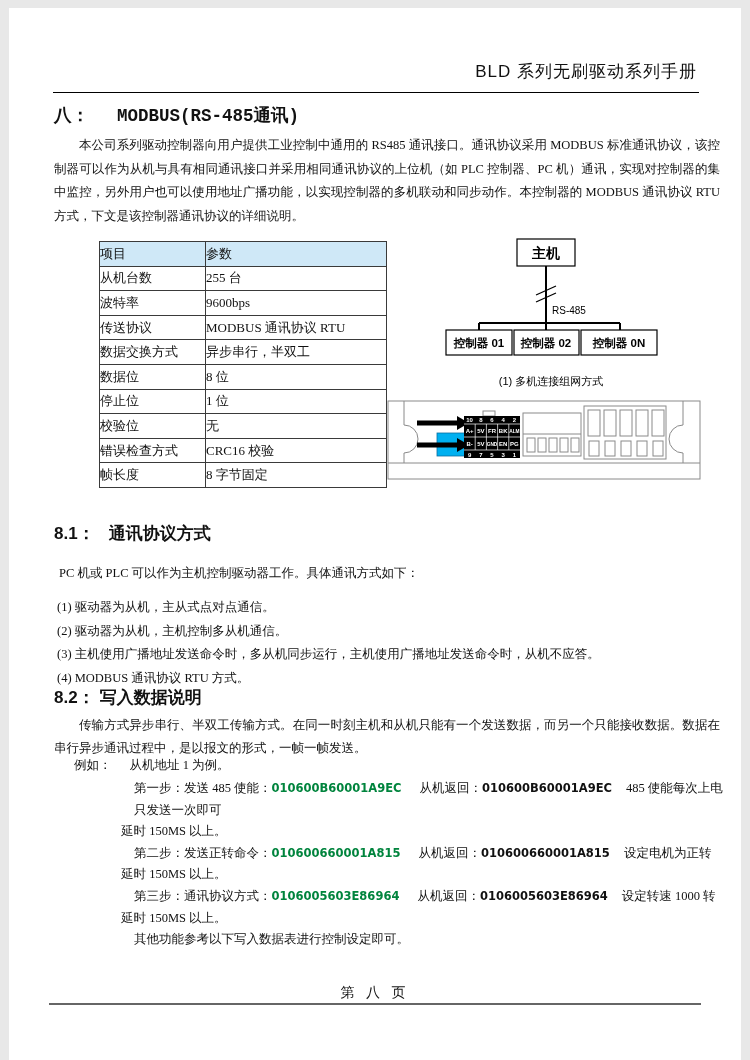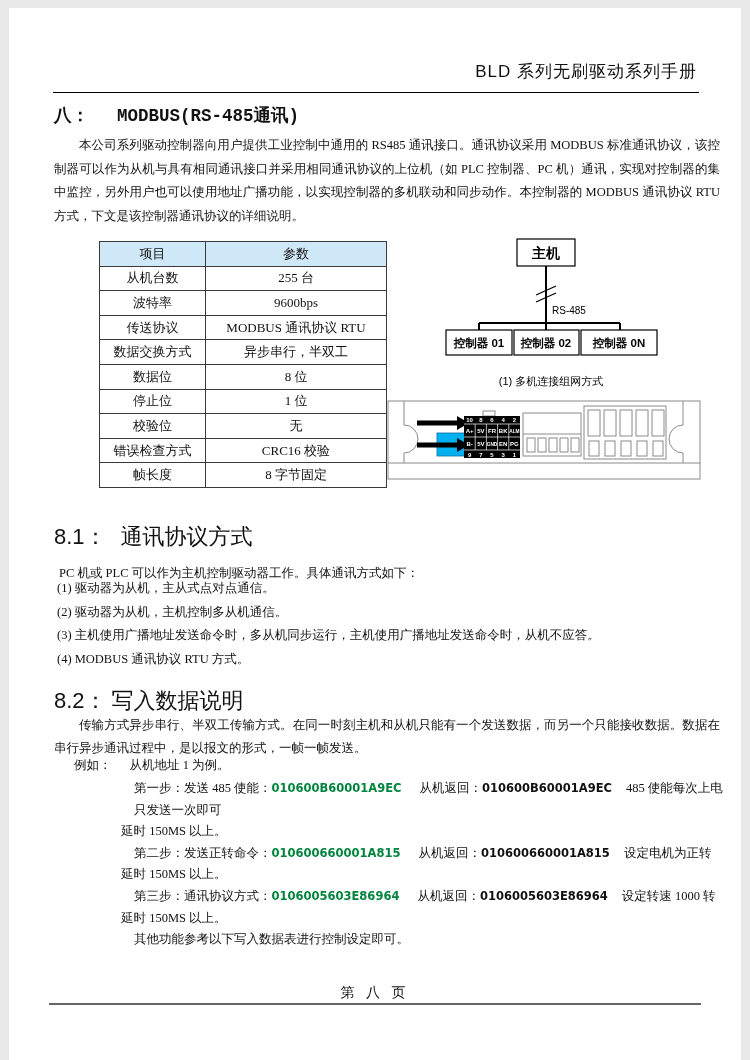--- a/index.html
+++ b/index.html
@@ -15,37 +15,37 @@
   .h-main{position:absolute;left:45px;top:95px;font-size:17.5px;font-weight:bold;
           font-family:Liberation Mono, monospace;}
   .h-main .num{margin-right:28px;}
 
   .intro{position:absolute;left:45px;top:126px;width:666px;font-size:12.5px;
          line-height:23.5px;text-indent:2em;text-align:justify;}
 
   
   table.params{position:absolute;left:90px;top:233px;border-collapse:collapse;
                font-size:13px;table-layout:fixed;}
-  table.params td,table.params th{border:1px solid #3a3a3a;text-align:center;
+  table.params td,table.params th{border:1px solid #3a3a3a;text-align:left;
                height:23.6px;padding:0;font-weight:normal;}
   table.params th{background:#cfe8f7;}
   table.params col.c1{width:106px;} table.params col.c2{width:181px;}
 
   
   .netfig{position:absolute;left:400px;top:228px;}
   .devfig{position:absolute;left:378px;top:391px;}
   svg text{font-family:"Liberation Sans",sans-serif;}
 
   
-  .h-sec{position:absolute;font-size:22px;font-weight:normal;
+  .h-sec{position:absolute;font-size:17px;font-weight:bold;
          font-family:"Liberation Sans",sans-serif;}
   .h81{left:45px;top:514px;} .h81 .num{margin-right:14px;}
   .h82{left:45px;top:678px;} .h82 .num{margin-right:5px;}
   .s81-intro{position:absolute;left:50px;top:557px;font-size:12.5px;}
-  .s81-items{position:absolute;left:48px;top:569px;font-size:12.5px;line-height:23.5px;}
+  .s81-items{position:absolute;left:48px;top:588px;font-size:12.5px;line-height:23.5px;}
 
   
   .s82-para{position:absolute;left:45px;top:706px;width:666px;font-size:12.5px;
             line-height:23px;text-indent:2em;text-align:justify;}
   .s82-example{position:absolute;left:65px;top:749px;font-size:12.5px;}
   .s82-example .lbl{margin-right:18px;}
   .steps{position:absolute;left:125px;top:770px;width:595px;font-size:12.5px;line-height:21.6px;}
   .code{font-family:"DejaVu Sans",sans-serif;font-weight:bold;font-size:11.5px;}
   .code.green{color:#00843d;}
   .gapL{margin-left:18px;} .gapS{margin-left:14px;}

